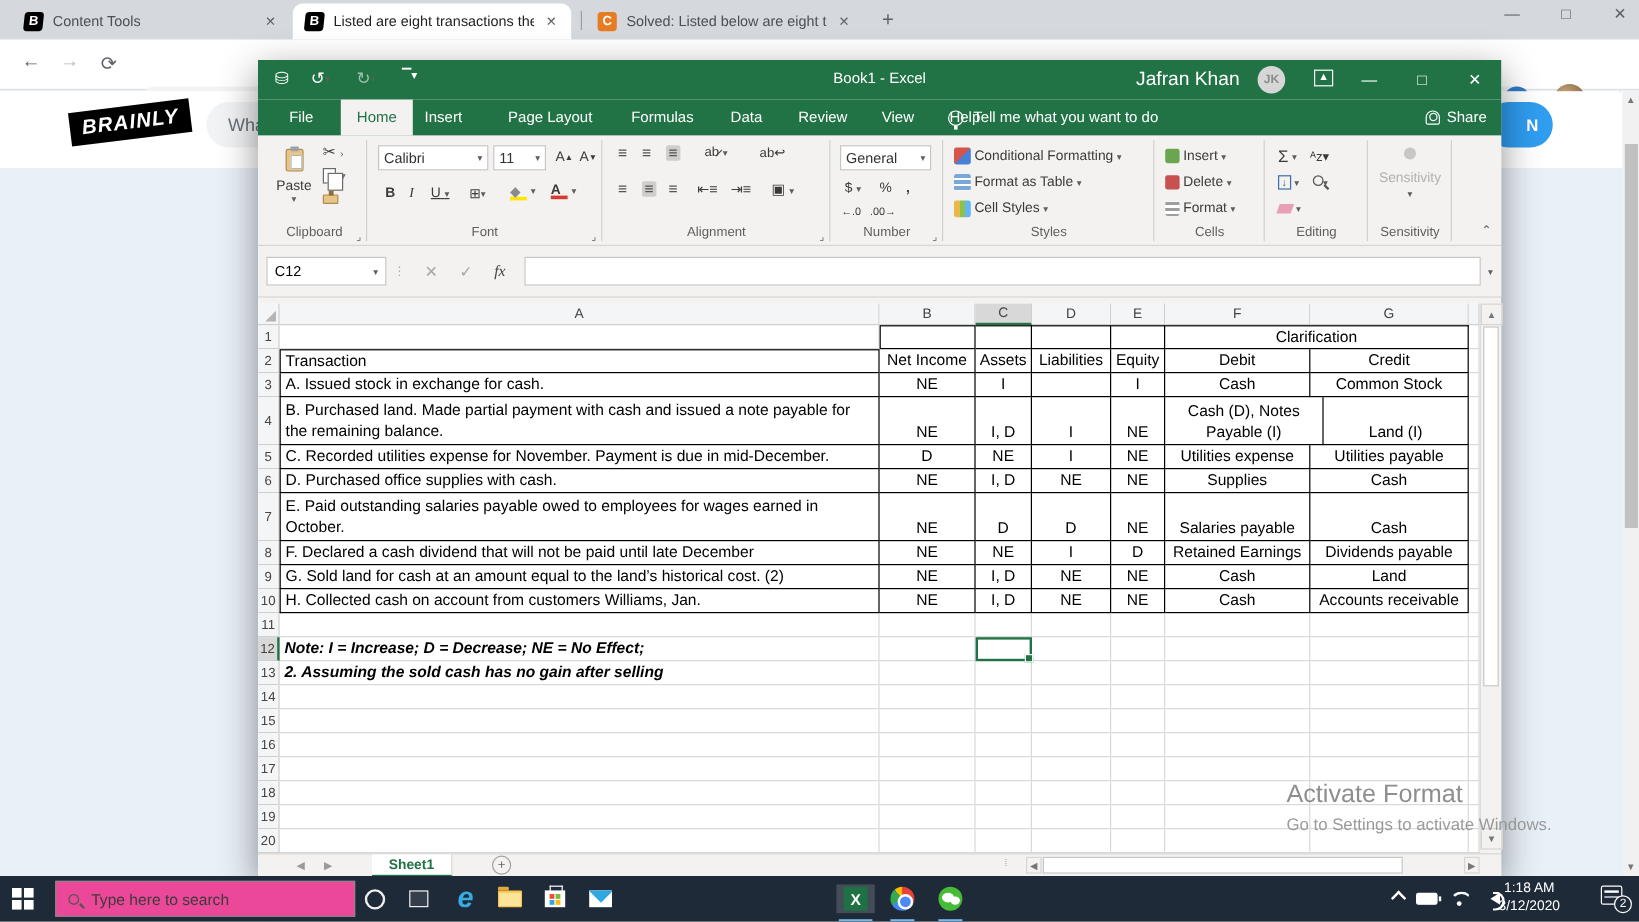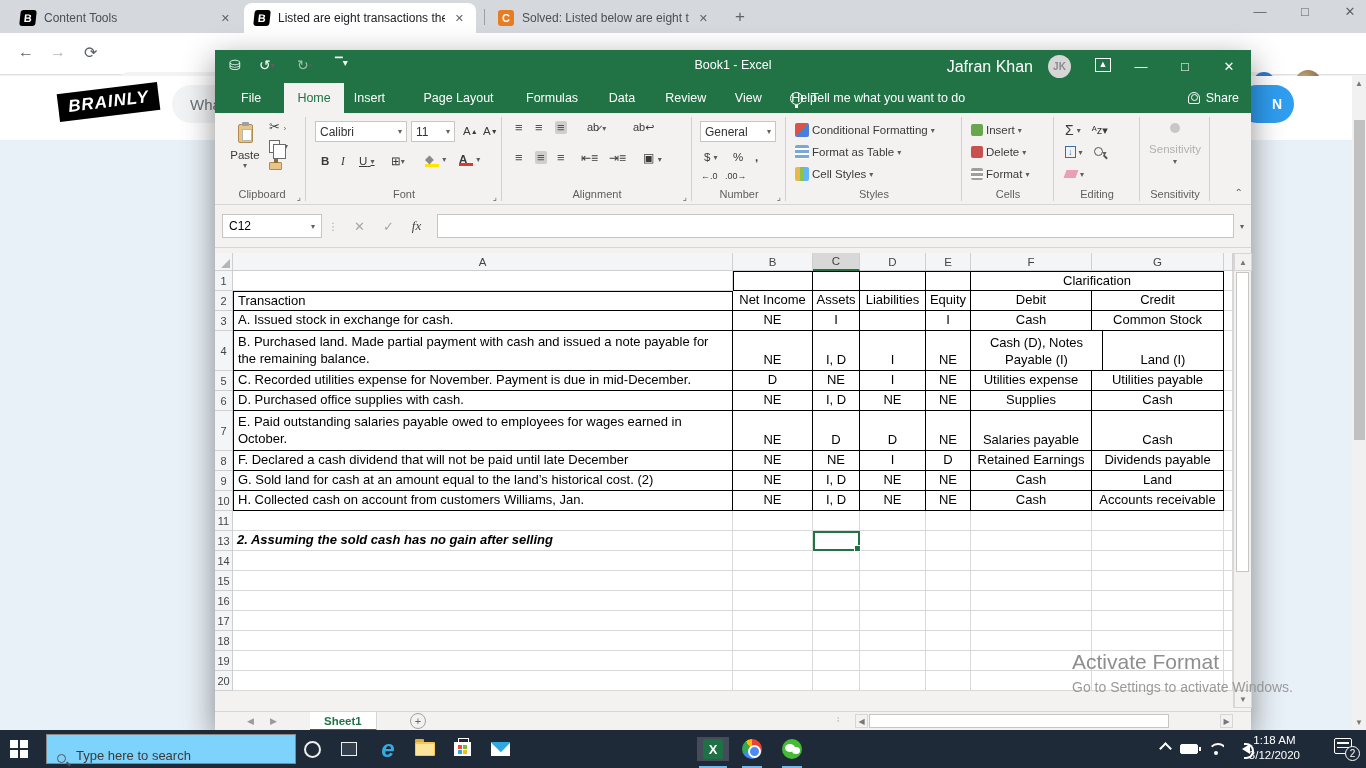--- a/index.html
+++ b/index.html
@@ -164,22 +164,22 @@
   
   #watermark{position:absolute;left:1072px;top:650px;width:280px;color:#7f7f7f;opacity:.9;z-index:20;}
   #watermark .l1{font-size:21px;color:#828282;}
   #watermark .l2{font-size:14px;color:#909090;margin-top:5px;}
 
   
   #taskbar{position:absolute;left:0;top:730px;width:1366px;height:38px;background:#1f2a38;z-index:30;color:#fff;}
   #startbtn{position:absolute;left:10px;top:10px;width:18px;height:18px;display:grid;
        grid-template-columns:8px 8px;grid-template-rows:8px 8px;gap:2px;}
   #startbtn div{background:#fff;}
-  #tbsearch{position:absolute;left:46px;top:4px;width:250px;height:30px;background:#7dd3fc;
-       border:1px solid #888;display:flex;align-items:flex-end;gap:10px;padding:0 10px;
+  #tbsearch{position:absolute;left:46px;top:4px;width:250px;height:30px;background:#ec4899;
+       border:1px solid #888;display:flex;align-items:center;gap:10px;padding:0 10px;
        color:#3b3b3b;font-size:13px;}
   .mag{width:9px;height:9px;border:1.5px solid #555;border-radius:50%;position:relative;flex:none;}
   .mag::after{content:"";position:absolute;left:8px;top:8px;width:5px;height:1.5px;background:#555;transform:rotate(45deg);}
   .tbicon{position:absolute;top:7px;width:24px;height:24px;display:flex;align-items:center;justify-content:center;}
   .runline{position:absolute;top:36px;height:2px;background:#76b9ed;}
   #cortana{width:17px;height:17px;border:2px solid #eee;border-radius:50%;}
   #taskview{width:16px;height:14px;border:1.5px solid #eee;position:relative;background:rgba(255,255,255,.1);}
   .edgeE{color:#35abe2;font-size:24px;font-weight:bold;font-style:italic;line-height:1;}
   .folder{width:20px;height:14px;background:#f9c74f;border-radius:1px;position:relative;}
   .folder::before{content:"";position:absolute;left:0;top:-3px;width:9px;height:3px;background:#e3a93c;border-radius:1px 1px 0 0;}
@@ -606,20 +606,31 @@
           <div class="cell a" style="width: 500px;"></div>
           <div class="cell" style="width: 80px;"></div>
           <div class="cell" style="width: 47px;"></div>
           <div class="cell" style="width: 66px;"></div>
           <div class="cell" style="width: 45px;"></div>
           <div class="cell" style="width: 121px;"></div>
           <div class="cell" style="width: 132px;"></div>
           <div class="cell" style="width: 9px;"></div>
         </div>
         <div class="grow" style="height: 20px;">
+          <div class="rhdr hl">12</div>
+          <div class="cell a note" style="width: 500px;">Note: I = Increase; D = Decrease; NE = No Effect;</div>
+          <div class="cell" style="width: 80px;"></div>
+          <div class="cell" style="width: 47px;"></div>
+          <div class="cell" style="width: 66px;"></div>
+          <div class="cell" style="width: 45px;"></div>
+          <div class="cell" style="width: 121px;"></div>
+          <div class="cell" style="width: 132px;"></div>
+          <div class="cell" style="width: 9px;"></div>
+        </div>
+        <div class="grow" style="height: 20px;">
           <div class="rhdr">13</div>
           <div class="cell a note" style="width: 500px;">2. Assuming the sold cash has no gain after selling</div>
           <div class="cell" style="width: 80px;"></div>
           <div class="cell" style="width: 47px;"></div>
           <div class="cell" style="width: 66px;"></div>
           <div class="cell" style="width: 45px;"></div>
           <div class="cell" style="width: 121px;"></div>
           <div class="cell" style="width: 132px;"></div>
           <div class="cell" style="width: 9px;"></div>
         </div>

